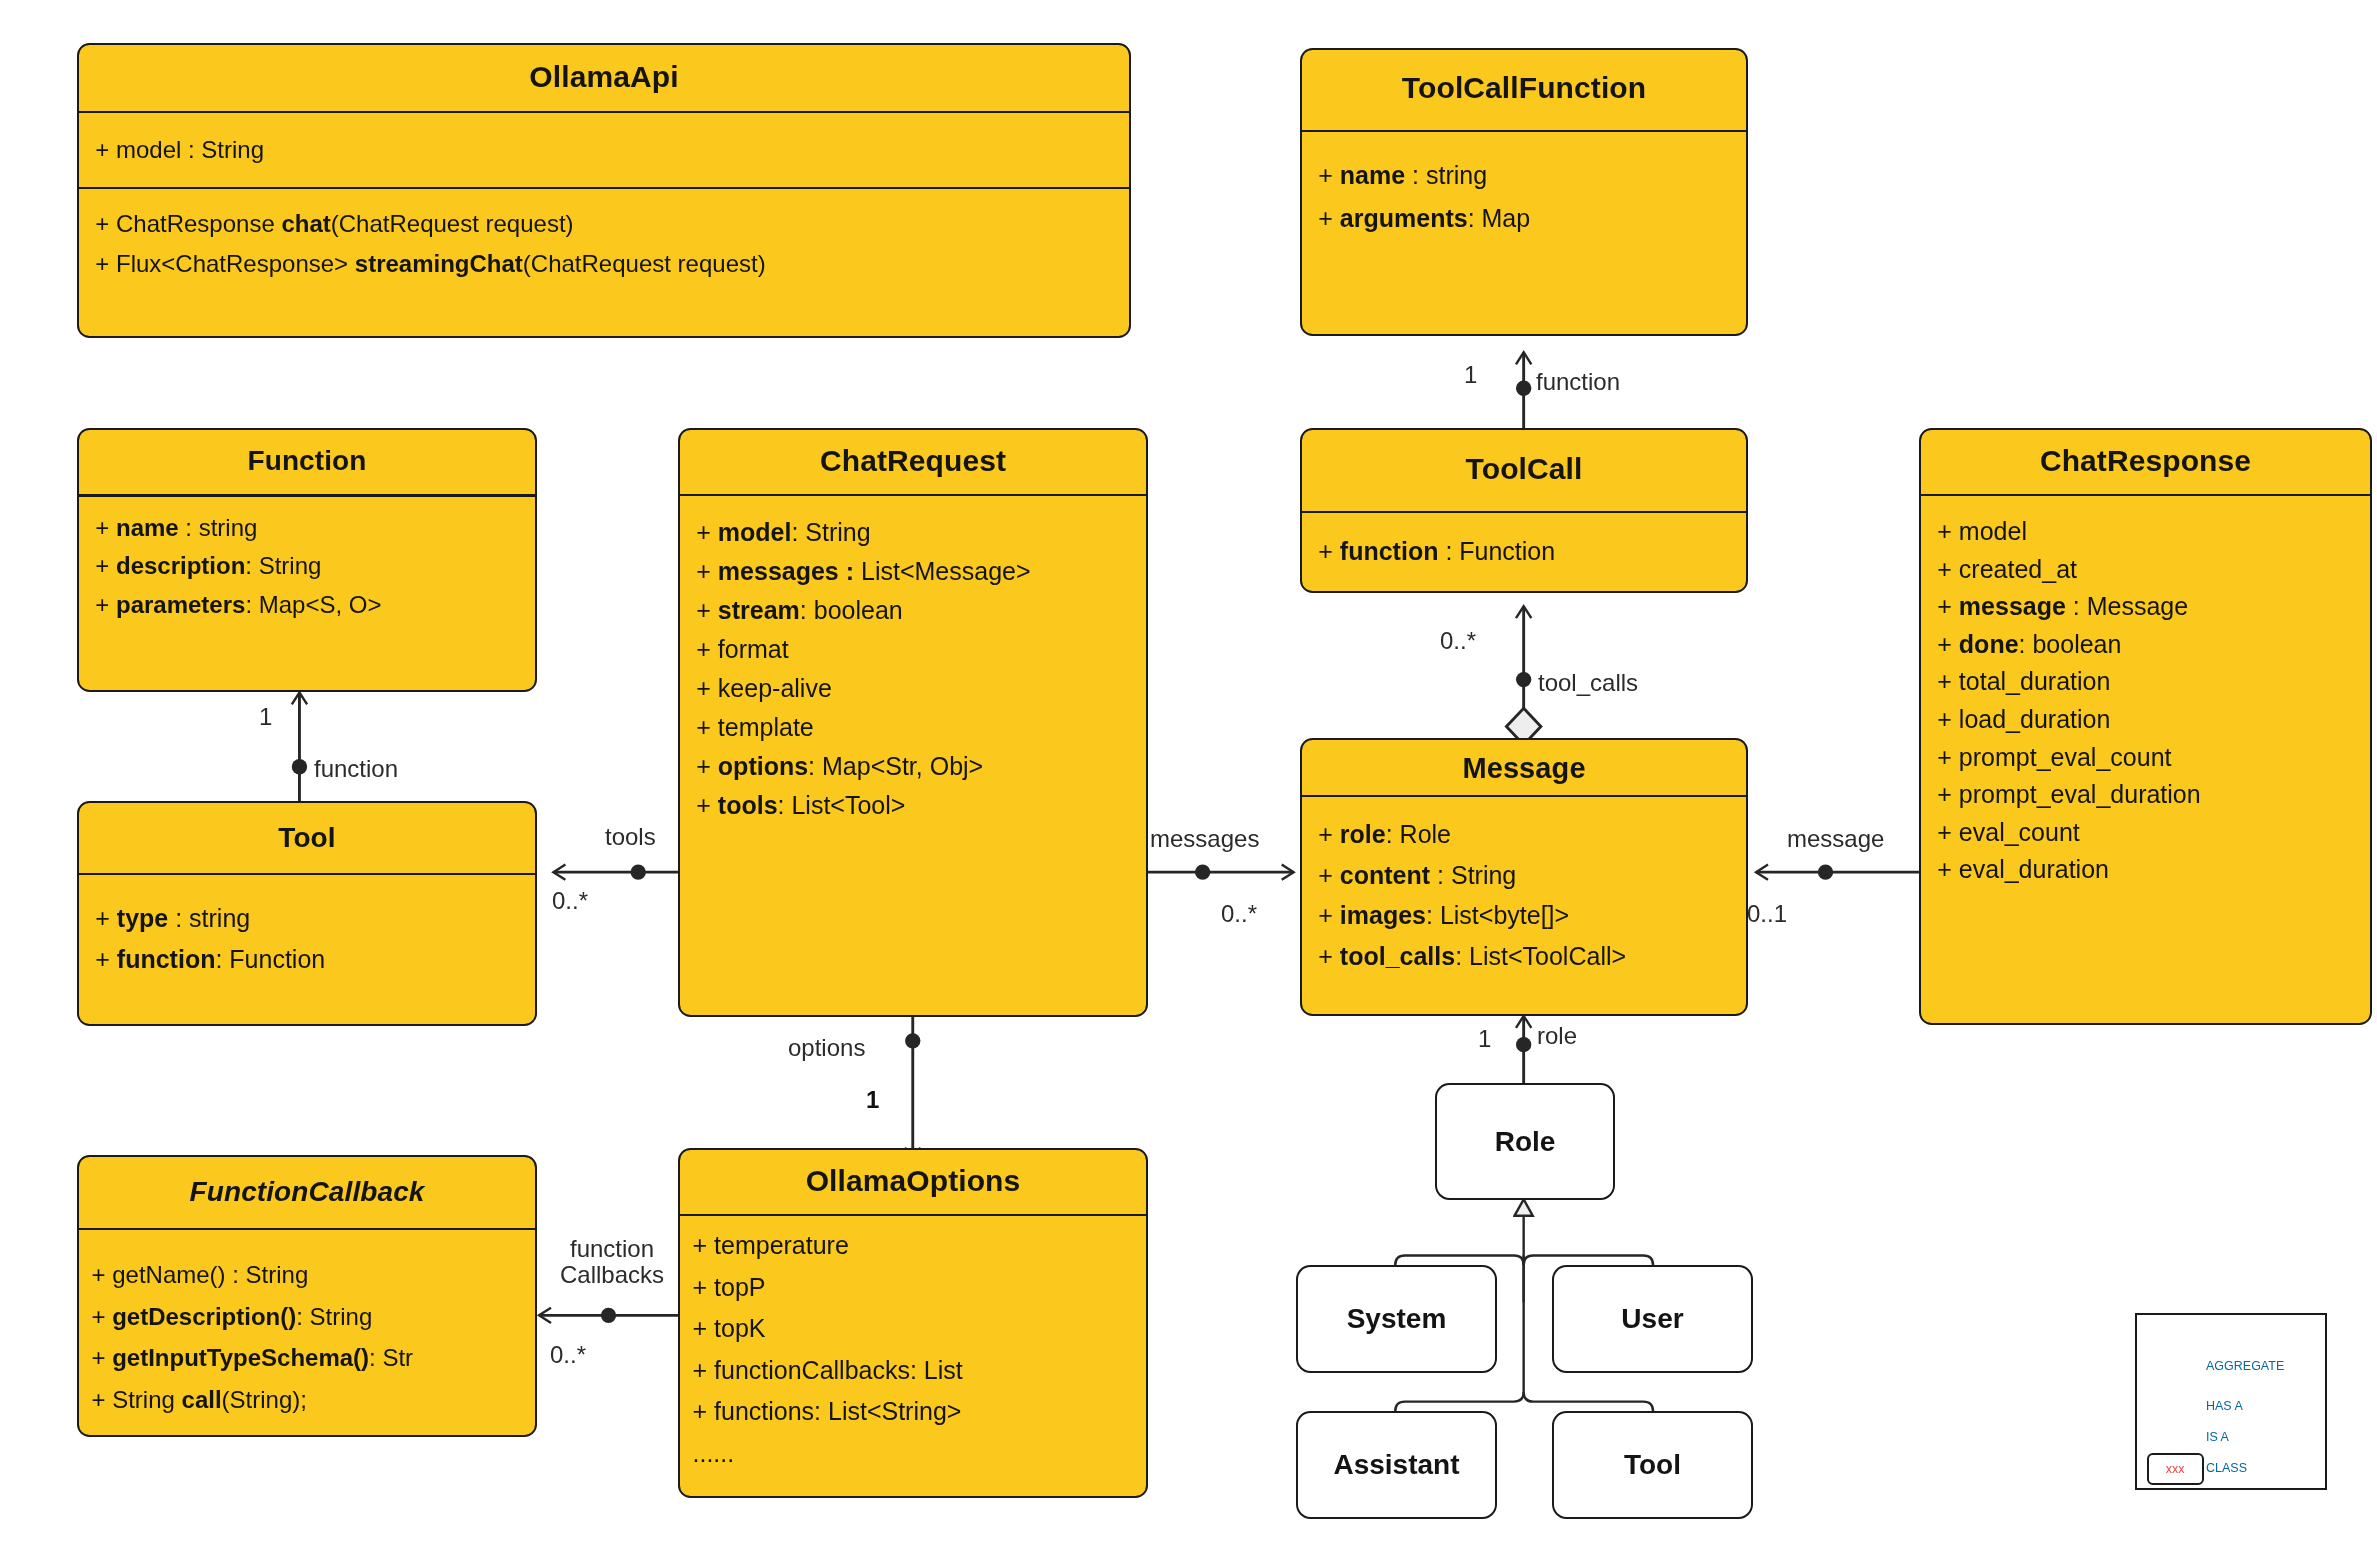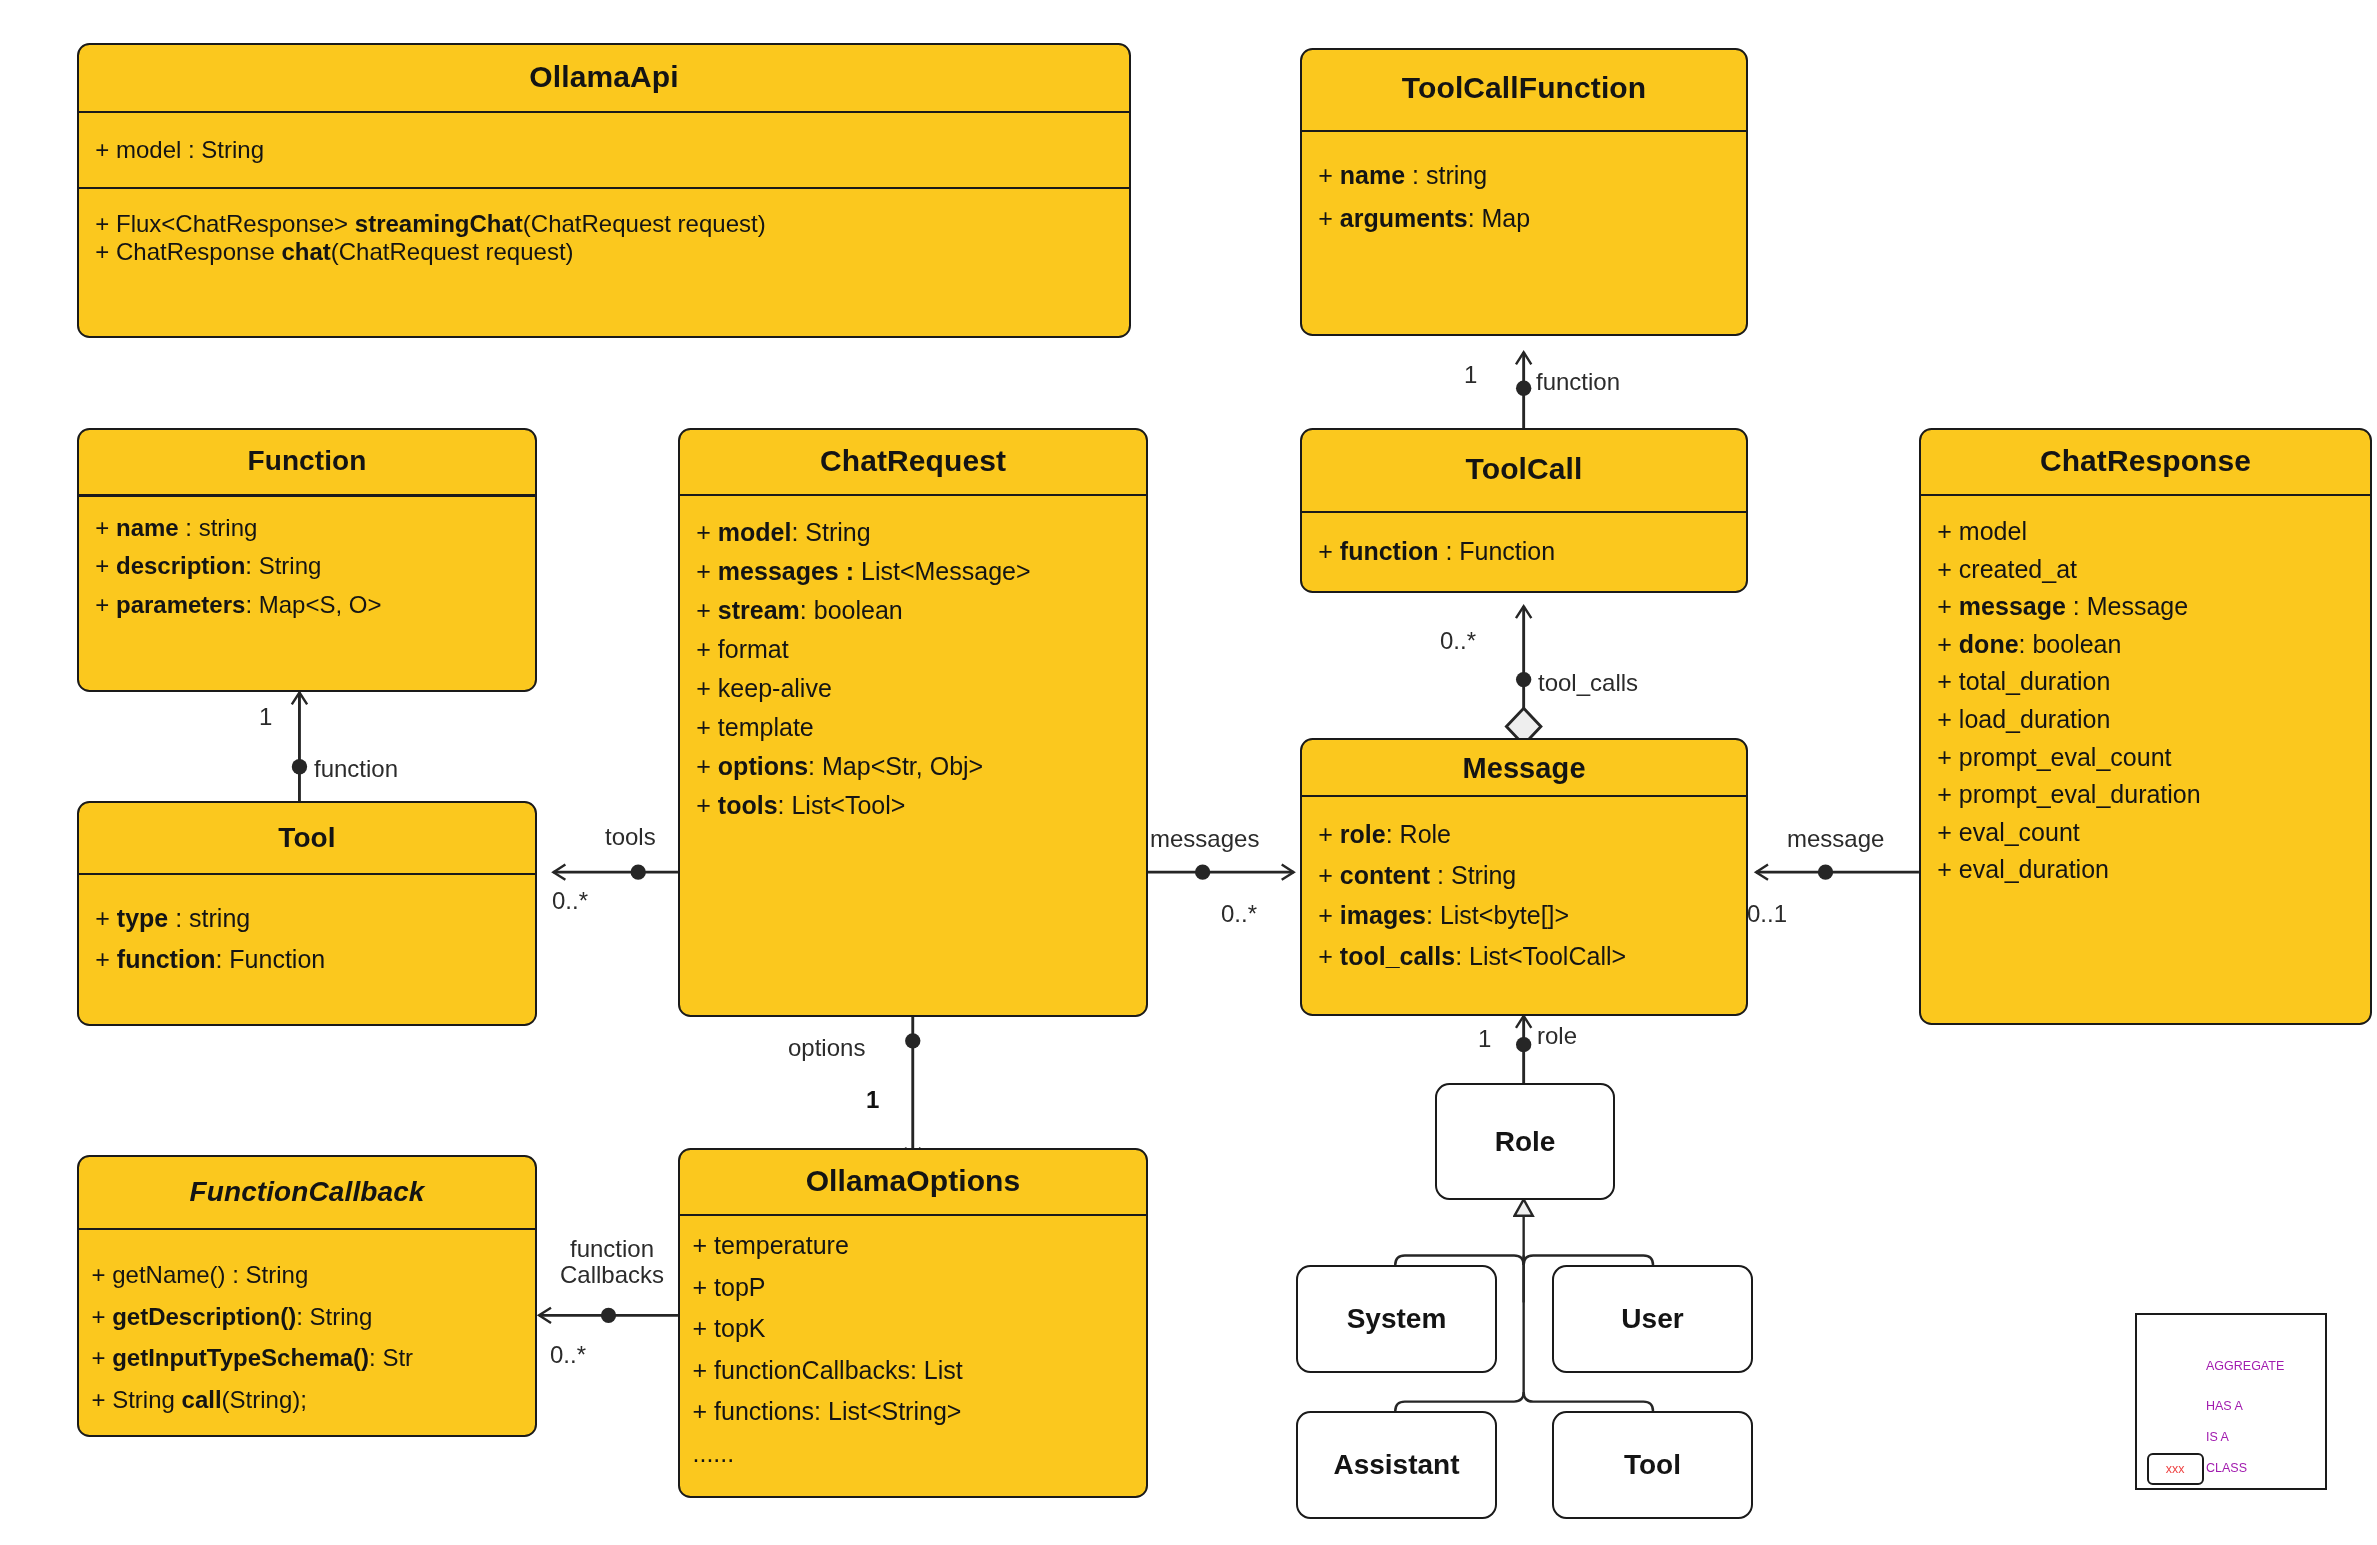--- a/index.html
+++ b/index.html
@@ -77,21 +77,21 @@
     background: #ffffff;
     border: 2.4px solid #1a1a1a;
     z-index: 6;
   }
   #legend .leg-row {
     position: absolute;
     display: flex;
     align-items: center;
   }
   #legend .leg-text {
-    color: #a21caf;
+    color: #0369a1;
     white-space: nowrap;
   }
   .svg-layer {
     position: absolute;
     left: 0; top: 0;
     width: 2377px;
     height: 1545px;
     z-index: 3;
     pointer-events: none;
   }
@@ -193,25 +193,25 @@
   </svg>
 
   <div class="uml-class" style="left:77px; top:43px; width:1054px; height:295px;">
     <div class="cls-title" style="font-size:30px; padding:15.3px 0 16.3px;">OllamaApi</div>
     <div class="cls-divider"></div>
     <div class="cls-section" style="padding-top:23px; padding-bottom:23px;">
       <div class="cls-row" style="font-size:24px;">+ model : String</div>
     </div>
     <div class="cls-divider"></div>
     <div class="cls-section" style="padding-top:21px;">
+      <div class="cls-row" style="font-size:24px; margin-bottom:11.5px;">
+        <span>+ ChatResponse </span><b>chat</b><span>(ChatRequest request)</span>
+      </div>
       <div class="cls-row" style="font-size:24px;">
         <span>+ Flux&lt;ChatResponse&gt; </span><b>streamingChat</b><span>(ChatRequest request)</span>
-      </div>
-      <div class="cls-row" style="font-size:24px; margin-bottom:11.5px;">
-        <span>+ ChatResponse </span><b>chat</b><span>(ChatRequest request)</span>
       </div>
     </div>
   </div>
 
   <div class="uml-class" style="left:1300px; top:48px; width:448px; height:288px;">
     <div class="cls-title" style="font-size:30px; padding:21px 0 25px;">ToolCallFunction</div>
     <div class="cls-divider"></div>
     <div class="cls-section" style="padding-top:29px;">
       <div class="cls-row" style="font-size:25px; margin-bottom:13.4px;">
         <span>+ </span><b>name</b><span> : string</span>

